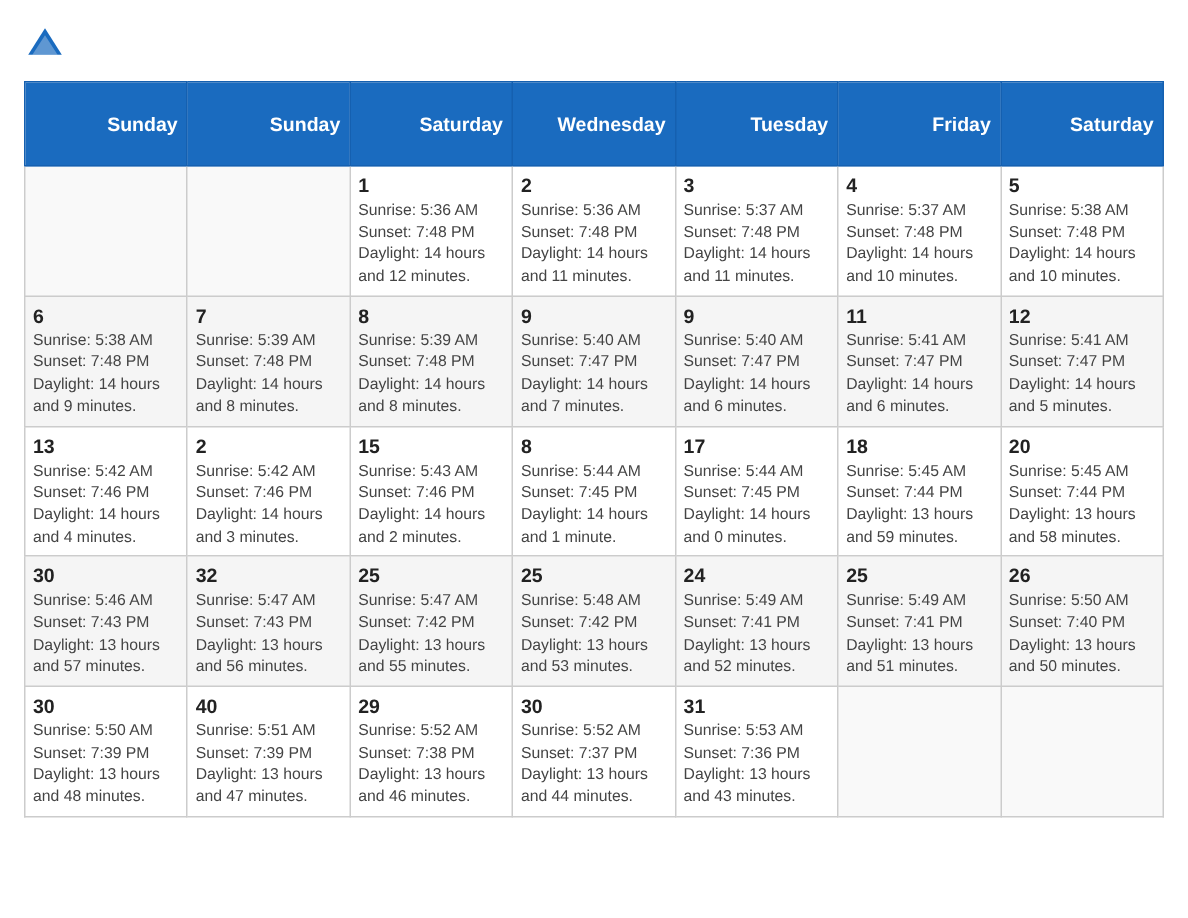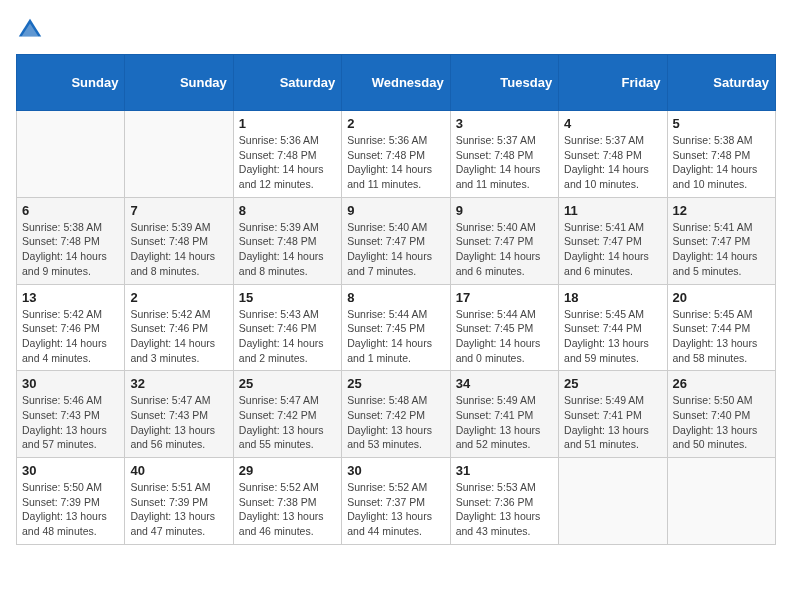--- a/index.html
+++ b/index.html
@@ -227,21 +227,21 @@
         </td>
         <td>
           <div class="day-number">25</div>
           <div class="day-info">Sunrise: 5:47 AM<br>Sunset: 7:42 PM<br>Daylight: 13 hours and 55 minutes.</div>
         </td>
         <td>
           <div class="day-number">25</div>
           <div class="day-info">Sunrise: 5:48 AM<br>Sunset: 7:42 PM<br>Daylight: 13 hours and 53 minutes.</div>
         </td>
         <td>
-          <div class="day-number">34</div>
+          <div class="day-number">24</div>
           <div class="day-info">Sunrise: 5:49 AM<br>Sunset: 7:41 PM<br>Daylight: 13 hours and 52 minutes.</div>
         </td>
         <td>
           <div class="day-number">25</div>
           <div class="day-info">Sunrise: 5:49 AM<br>Sunset: 7:41 PM<br>Daylight: 13 hours and 51 minutes.</div>
         </td>
         <td>
           <div class="day-number">26</div>
           <div class="day-info">Sunrise: 5:50 AM<br>Sunset: 7:40 PM<br>Daylight: 13 hours and 50 minutes.</div>
         </td>

